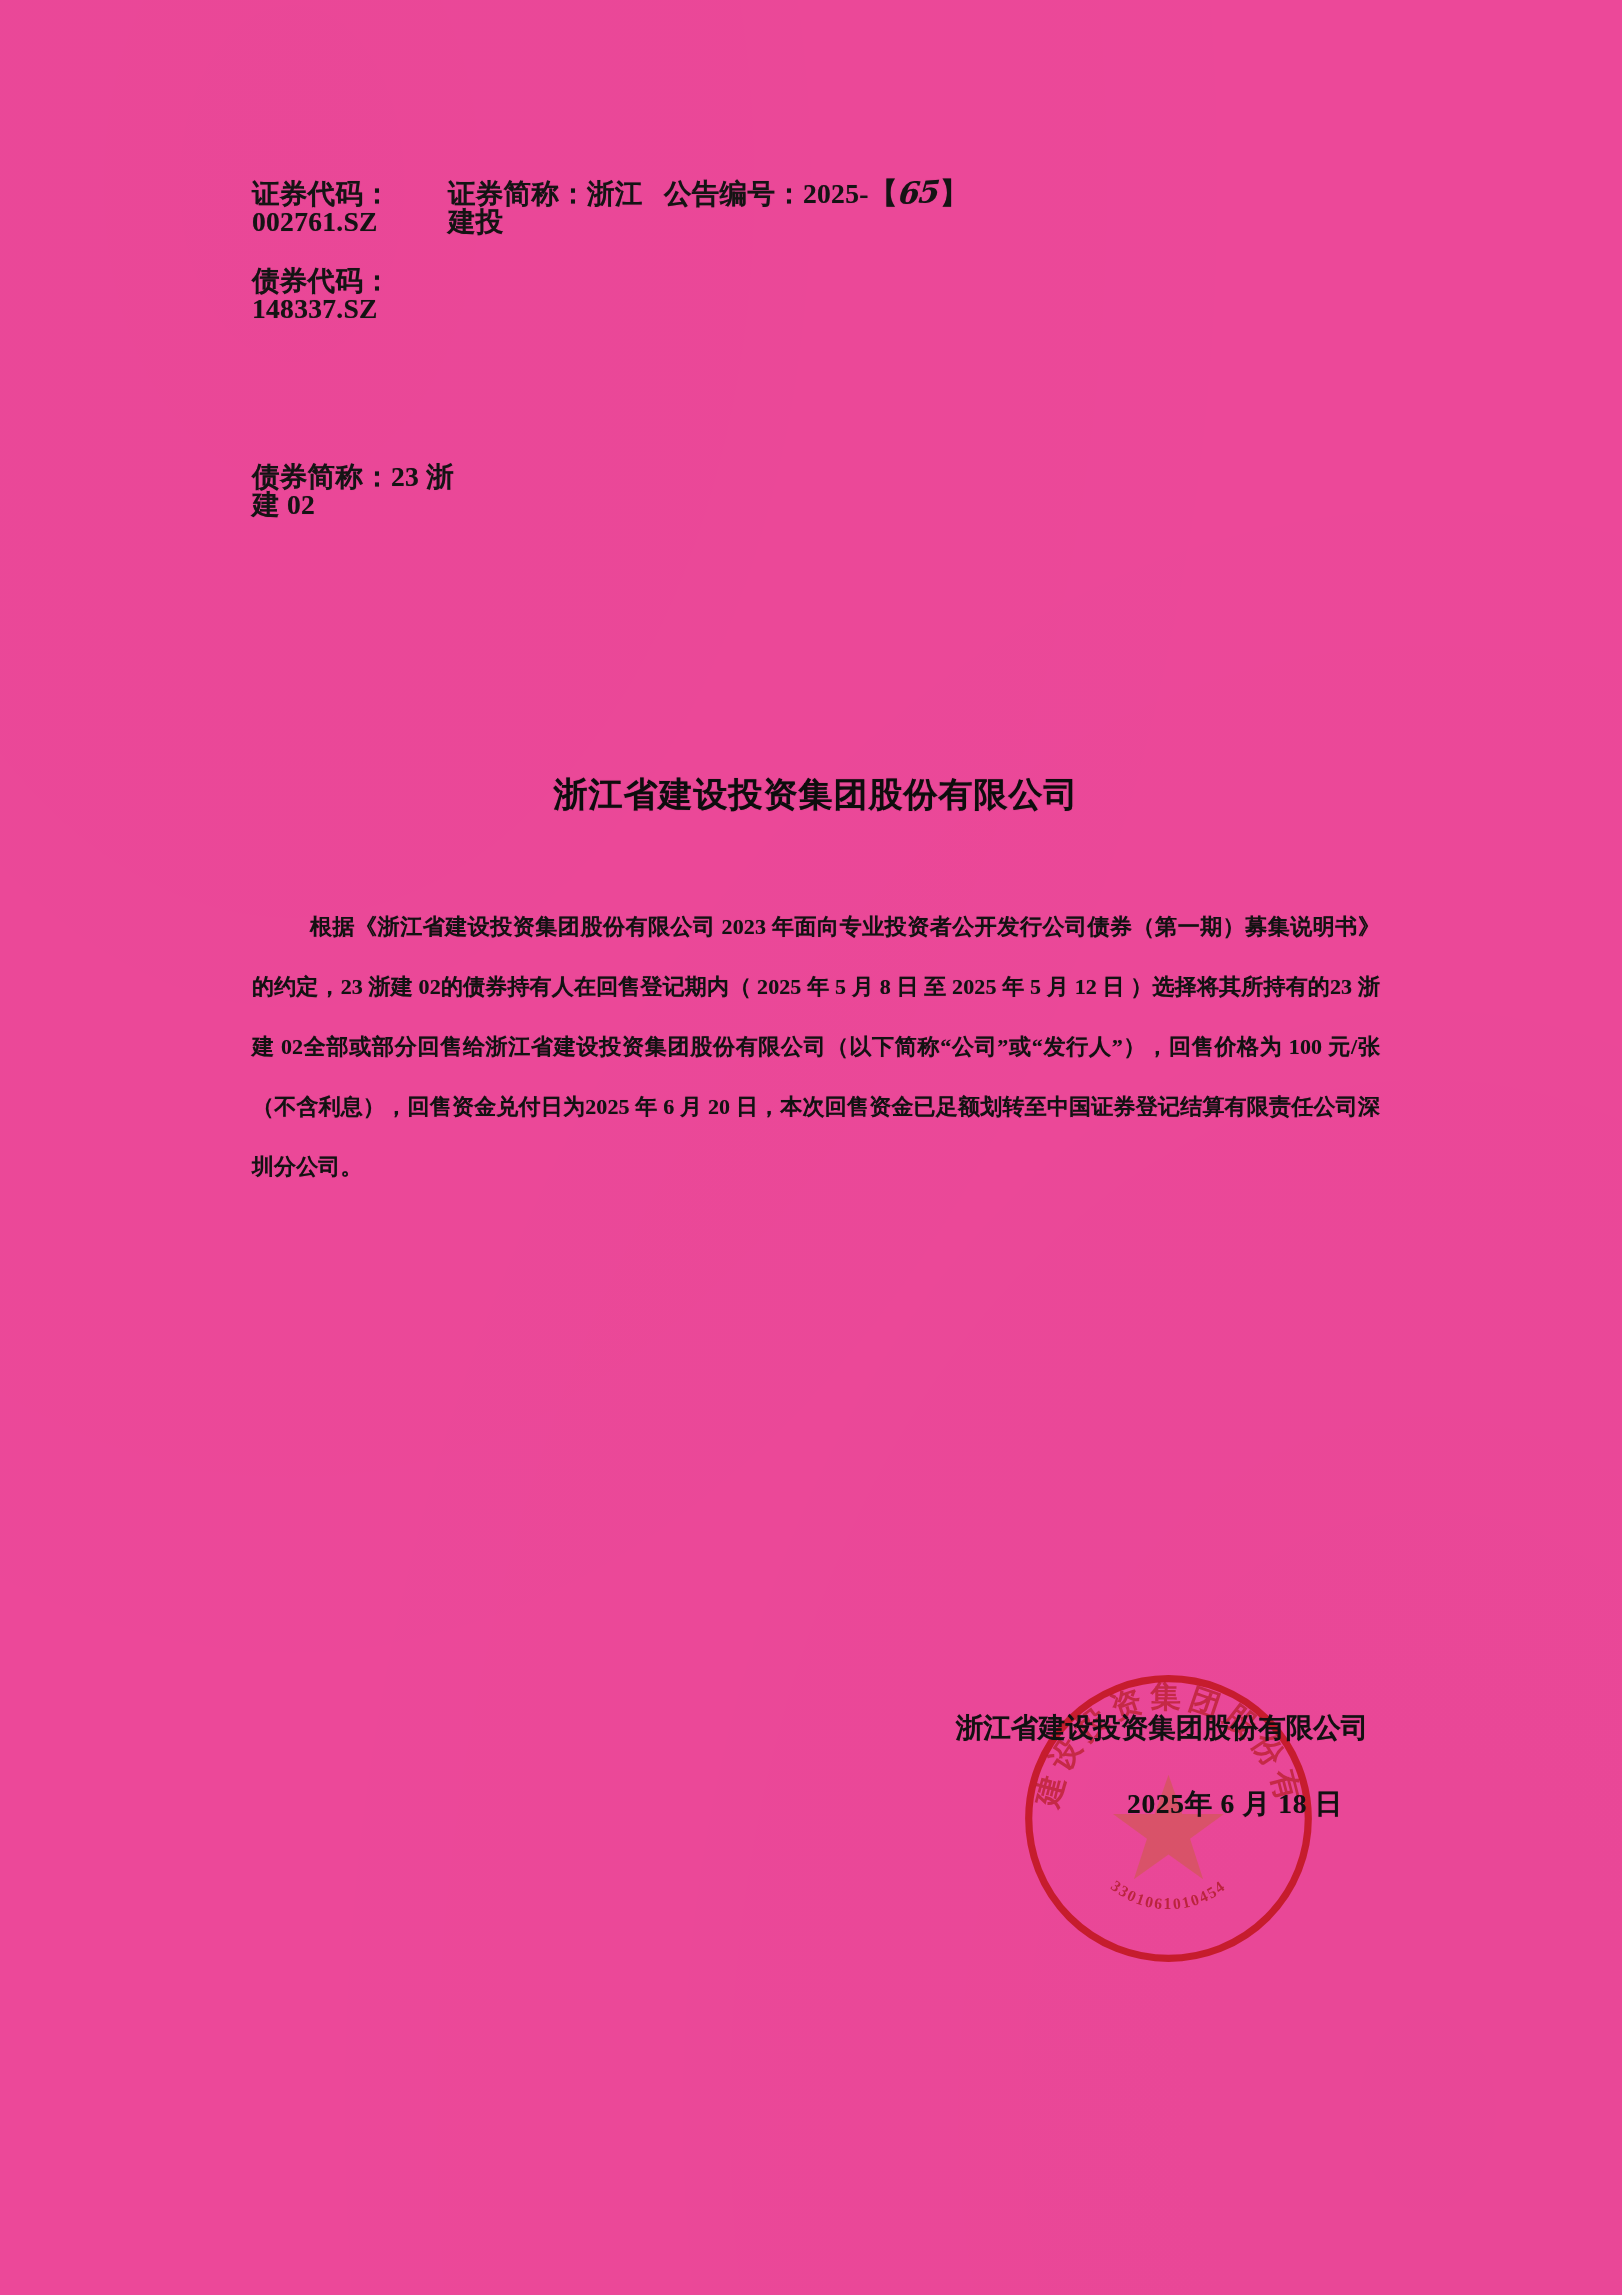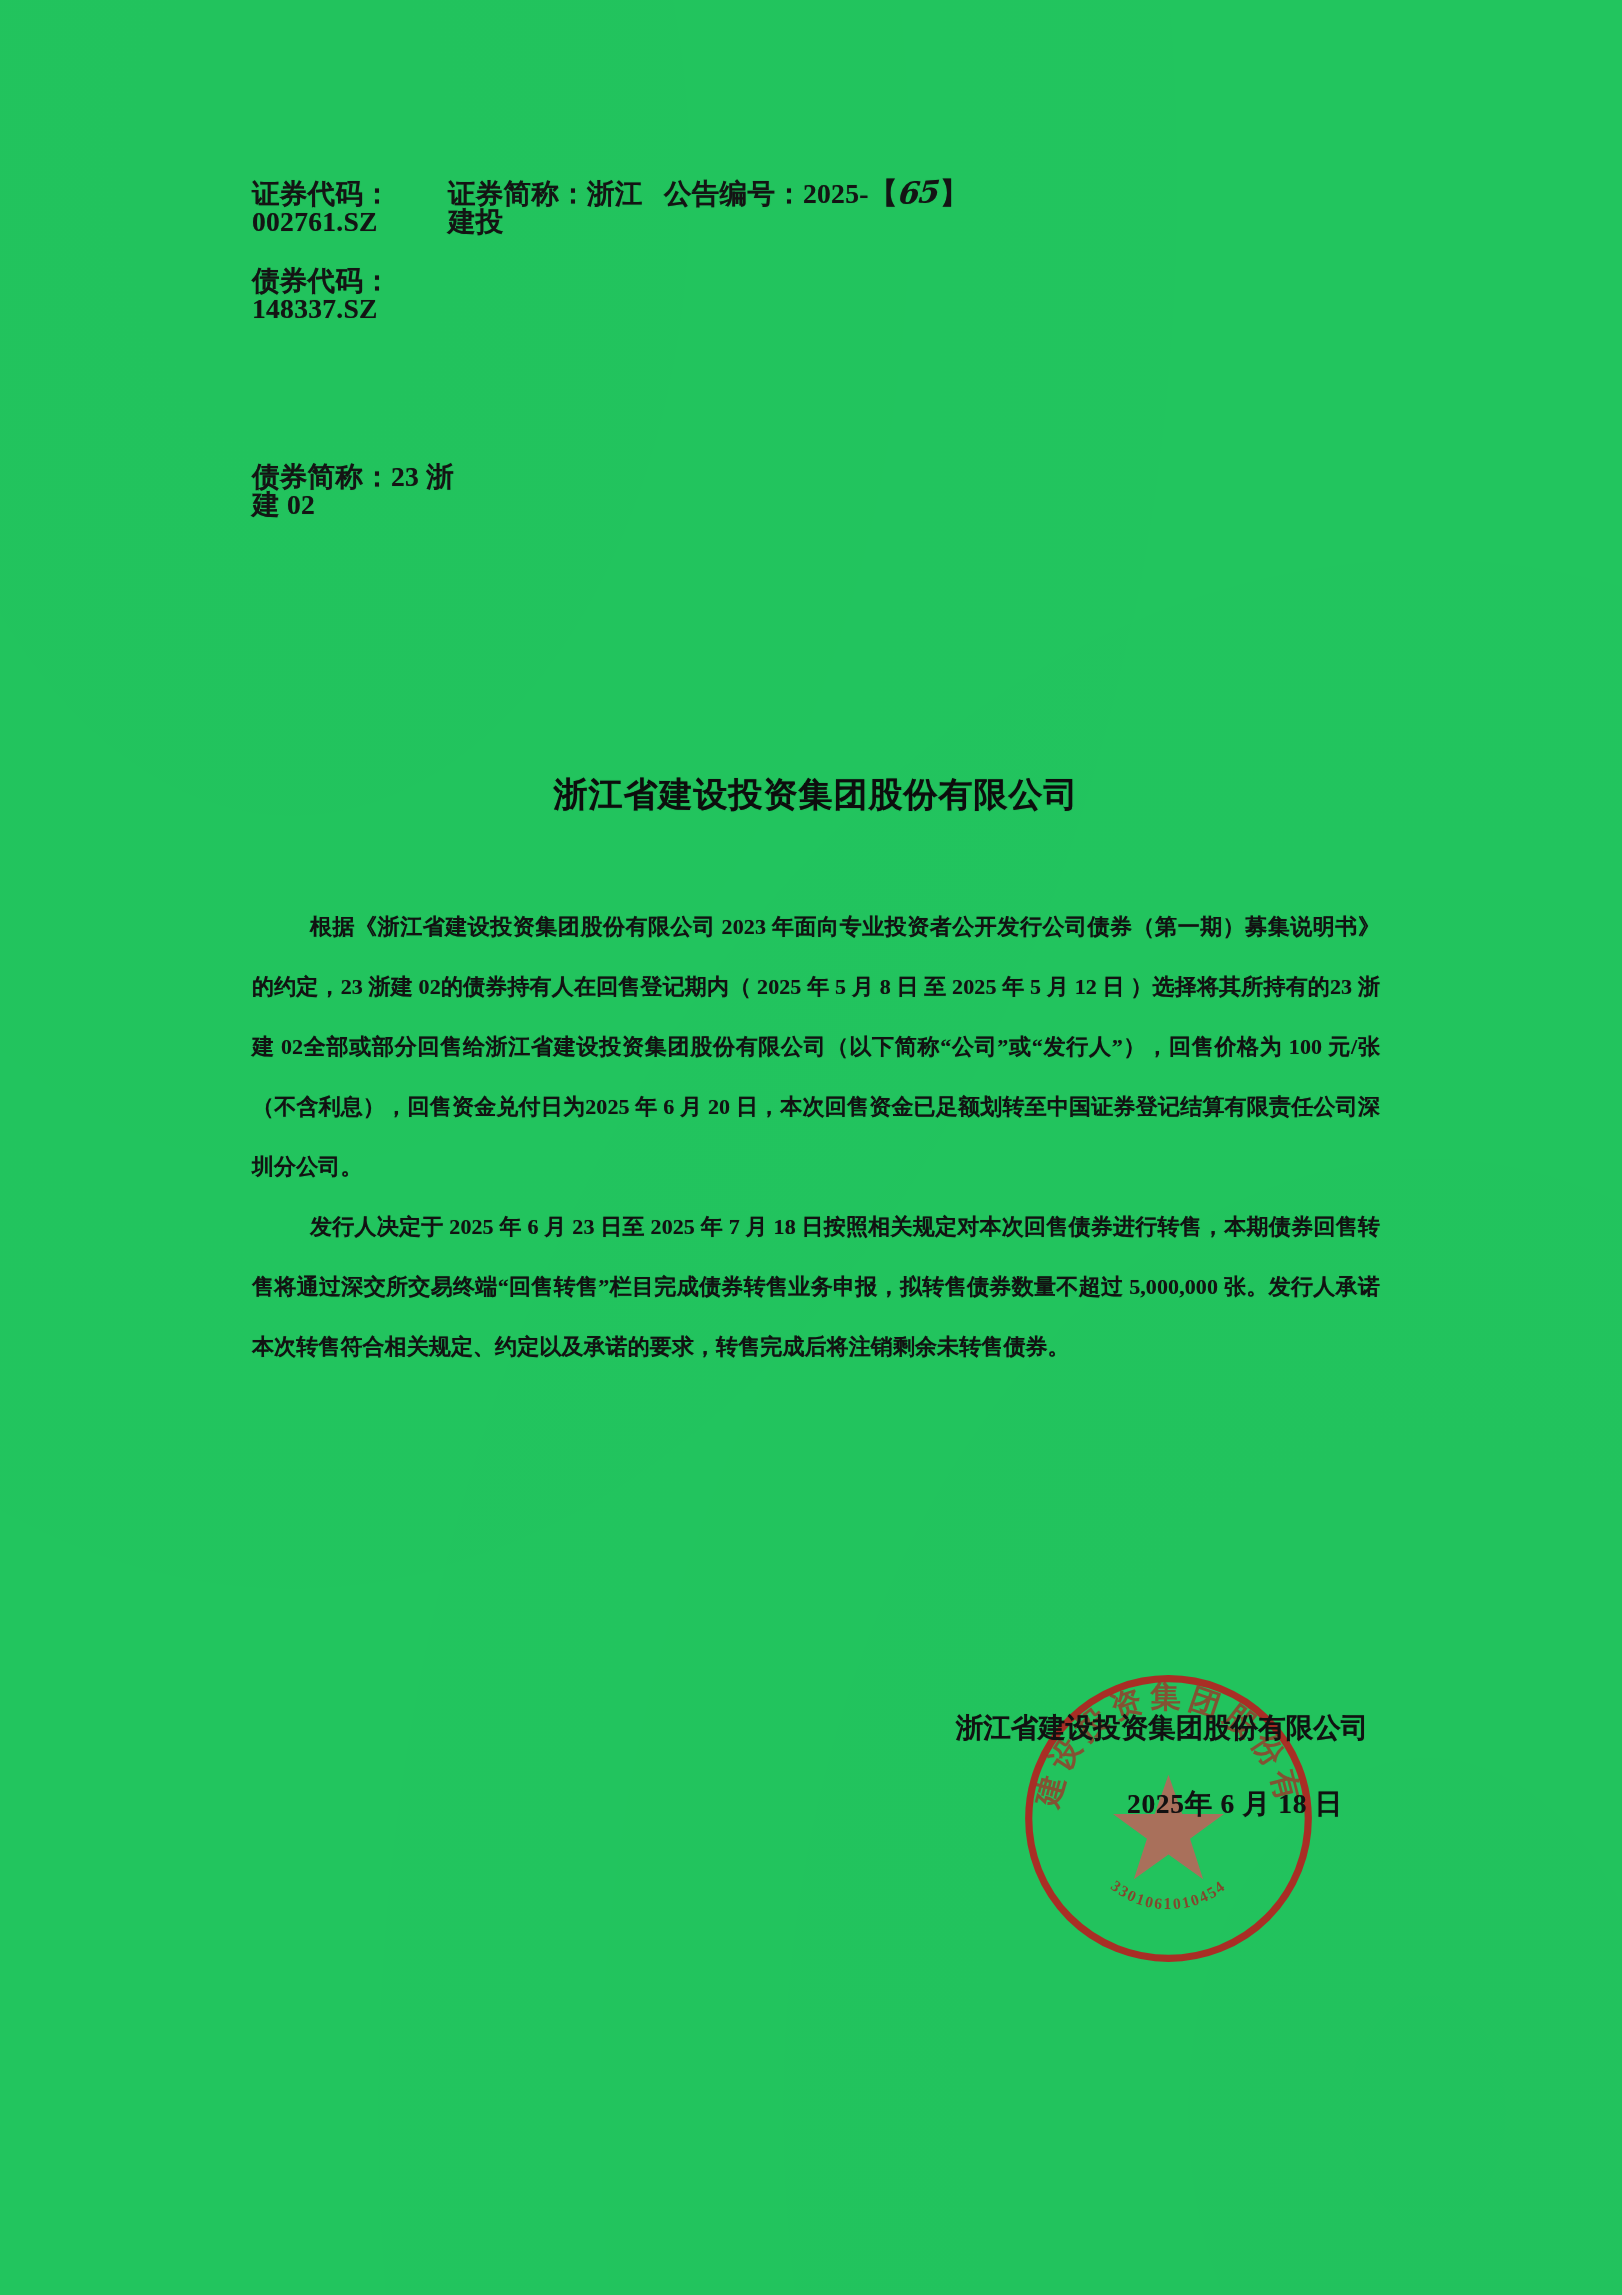--- a/index.html
+++ b/index.html
@@ -8,21 +8,21 @@
     background: #ffffff;
   }
   body {
     font-family: "Liberation Serif", "DejaVu Serif", serif;
     color: #111111;
   }
   .page {
     position: relative;
     width: 1622px;
     height: 2295px;
-    background: #22c55e;
+    background: #ec4899;
     overflow: hidden;
   }
   
   .page::before {
     content: "";
     position: absolute;
     inset: 0;
     background:
       radial-gradient(ellipse at 18% 8%, rgba(0,0,0,0.012), rgba(0,0,0,0) 60%),
       radial-gradient(ellipse at 88% 92%, rgba(0,0,0,0.015), rgba(0,0,0,0) 62%);
@@ -186,21 +186,20 @@
       </div>
 
     </div>
 
     <div class="title-block">
       <div class="title-line">浙江省建设投资集团股份有限公司</div>
     </div>
 
     <div class="body-block">
       <p class="para">根据《浙江省建设投资集团股份有限公司 2023 年面向专业投资者公开发行公司债券（第一期）募集说明书》的约定，23 浙建 02的债券持有人在回售登记期内（ 2025 年 5 月 8 日 至 2025 年 5 月 12 日 ）选择将其所持有的23 浙建 02全部或部分回售给浙江省建设投资集团股份有限公司（以下简称“公司”或“发行人”），回售价格为 100 元/张（不含利息），回售资金兑付日为2025 年 6 月 20 日，本次回售资金已足额划转至中国证券登记结算有限责任公司深圳分公司。</p>
-      <p class="para">发行人决定于 2025 年 6 月 23 日至 2025 年 7 月 18 日按照相关规定对本次回售债券进行转售，本期债券回售转售将通过深交所交易终端“回售转售”栏目完成债券转售业务申报，拟转售债券数量不超过 5,000,000 张。发行人承诺本次转售符合相关规定、约定以及承诺的要求，转售完成后将注销剩余未转售债券。</p>
     </div>
 
   </div>
 
   <div class="seal">
     <svg viewBox="0 0 470 470" xmlns="http://www.w3.org/2000/svg">
       <defs>
         <path id="rimArc" d="M 65,235 A 170,170 0 1 1 405,235" fill="none"></path>
         <path id="numArc" d="M 96,235 A 139,139 0 0 0 374,235" fill="none"></path>
       </defs>

